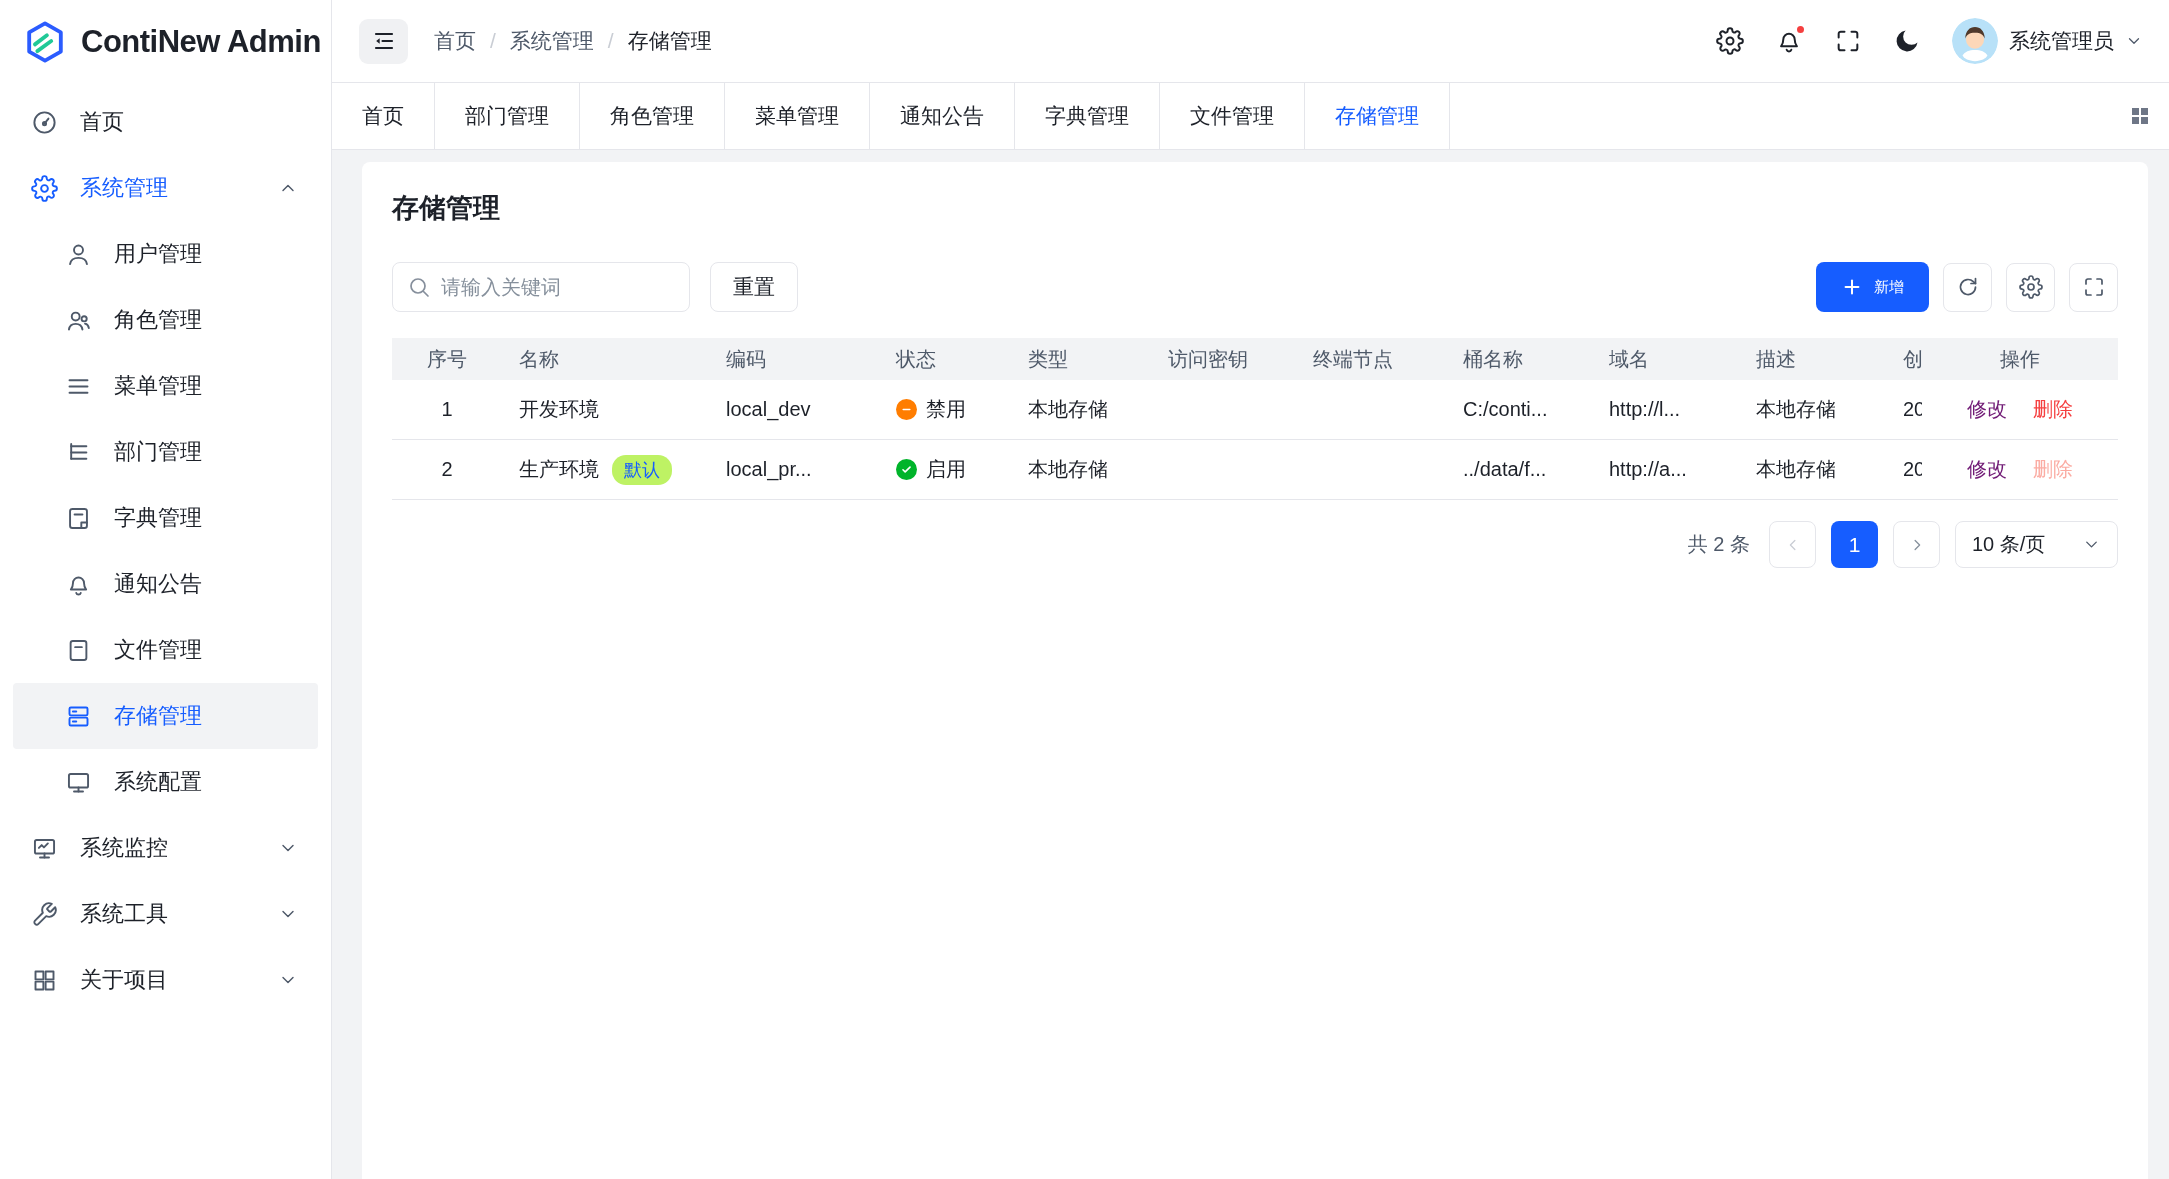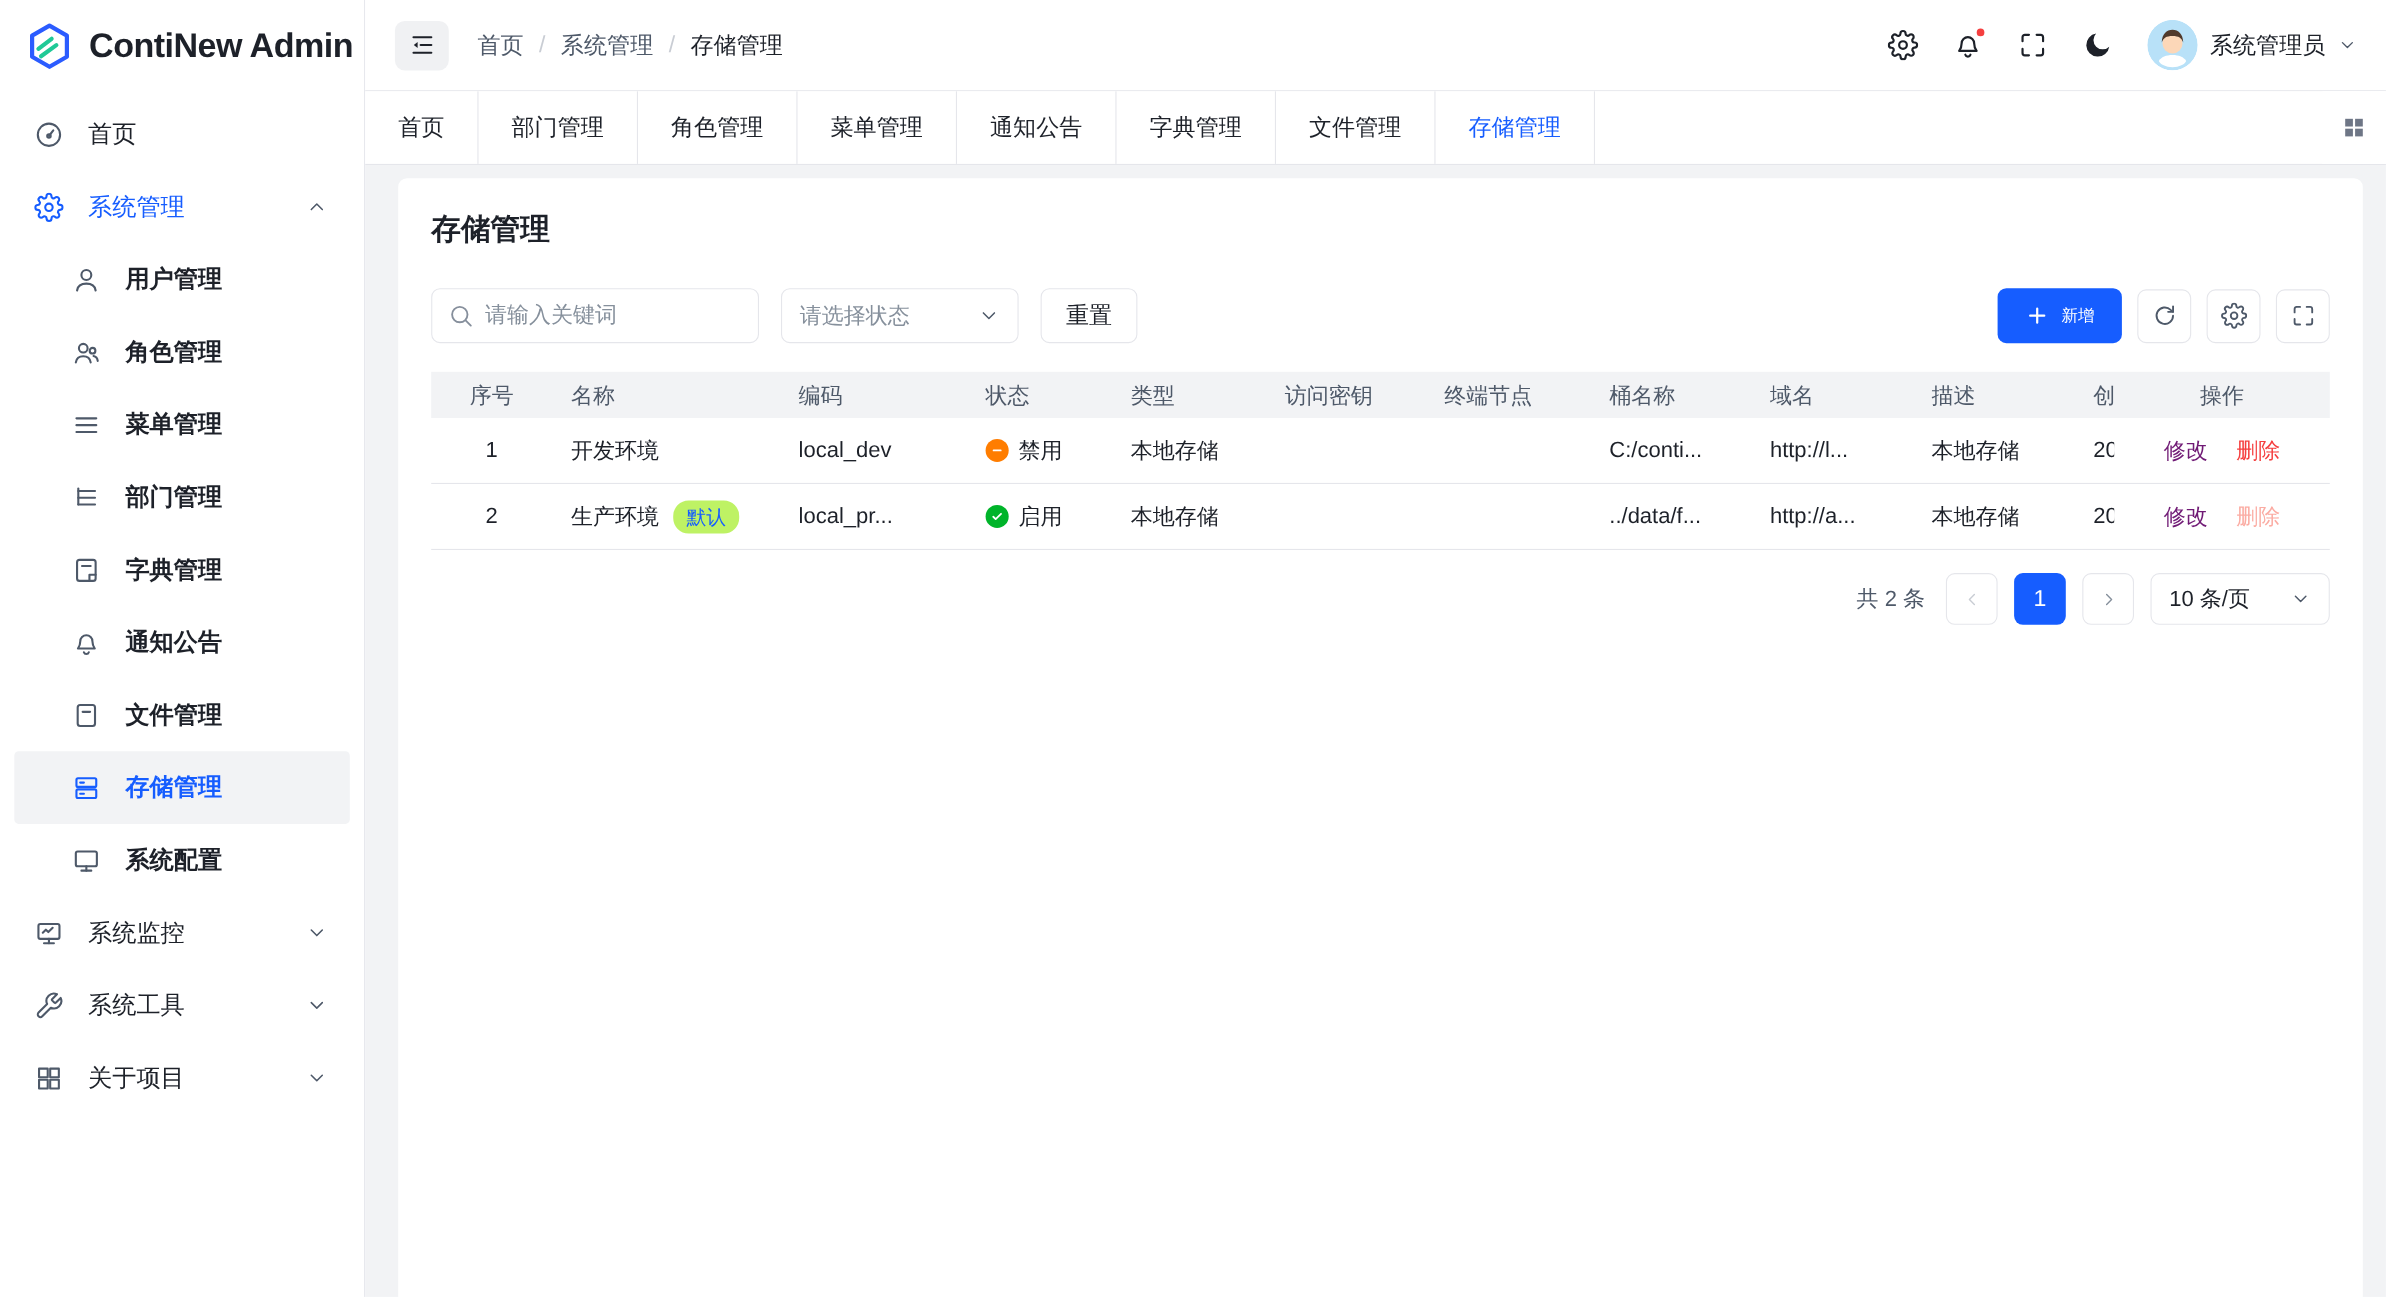--- a/index.html
+++ b/index.html
@@ -11,21 +11,21 @@
   .sidebar { width:332px; height:100%; background:#fff; border-right:1px solid #e5e6eb; flex:none; }
   .logo-row { height:83px; display:flex; align-items:center; padding-left:22px; gap:13px; }
   .logo-row svg { width:46px; height:46px; }
   .logo-title { font-size:31px; font-weight:700; color:#1d2129; letter-spacing:-0.5px; }
   .nav { padding-top:6px; }
   .m-item { height:66px; display:flex; align-items:center; margin:0 13px; border-radius:4px;
     padding-left:18px; font-size:22px; color:#1d2129; cursor:pointer; }
   .m-item .mi { width:27px; height:27px; color:#4e5969; flex:none; }
   .m-item .lbl { margin-left:22px; }
   .m-item .chev { margin-left:auto; margin-right:20px; width:20px; height:20px; color:#4e5969; }
-  .m-item.child { padding-left:52px;font-weight:bold; }
+  .m-item.child { padding-left:52px; }
   .m-item.group-active { color:#165dff; }
   .m-item.group-active .mi { color:#165dff; }
   .m-item.active { background:#f2f3f5; color:#165dff; }
   .m-item.active .mi { color:#165dff; }
   svg.ic { fill:none; stroke:currentColor; stroke-width:1.7; stroke-linecap:round; stroke-linejoin:round; }
 
   
   .main { flex:1; display:flex; flex-direction:column; min-width:0; }
   .topbar { height:83px; border-bottom:1px solid #e5e6eb; display:flex; align-items:center;
     padding:0 26px 0 27px; background:#fff; }
@@ -364,26 +364,20 @@
       <div class="card">
         <div class="page-title">存储管理</div>
 
         <div class="filter-row">
           <div class="kw-input">
             <svg class="ic" viewBox="0 0 24 24" stroke-width="2">
               <circle cx="11" cy="11" r="7"></circle>
                 <path d="M16.5 16.5L21 21"></path>
             </svg>
             <input type="text" placeholder="请输入关键词" style="">
-          </div>
-          <div class="sel">
-            <span class="ph">请选择状态</span>
-            <svg class="ic" viewBox="0 0 24 24" stroke-width="2">
-                <path d="M6 9l6 6 6-6"></path>
-              </svg>
           </div>
           <button class="btn-plain">重置</button>
           <div class="filter-spacer"></div>
           <button class="btn-primary">
             <svg class="ic" viewBox="0 0 24 24">
                 <path d="M12 5v14"></path>
                 <path d="M5 12h14"></path>
               </svg>
             <span>新增</span>
           </button>

